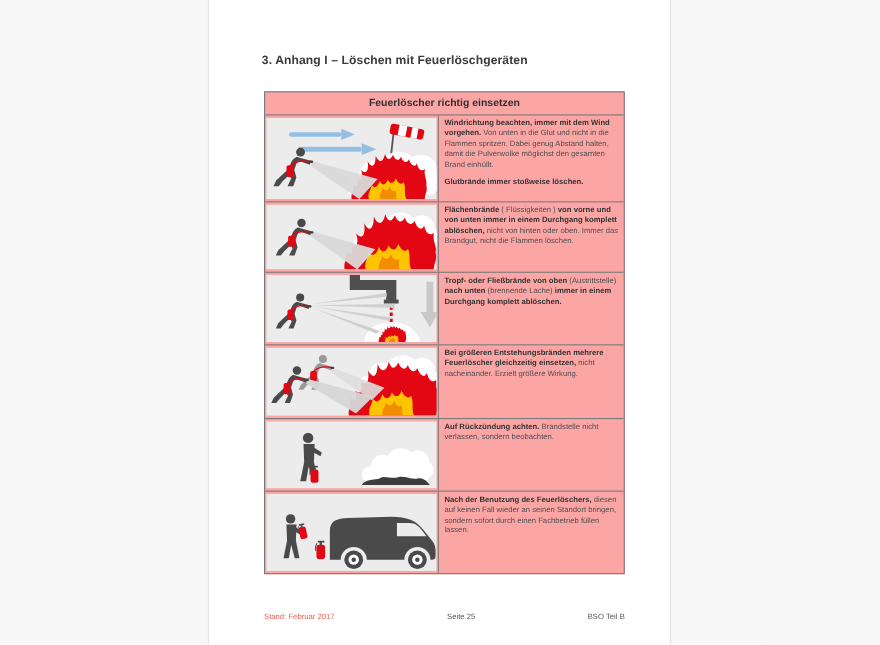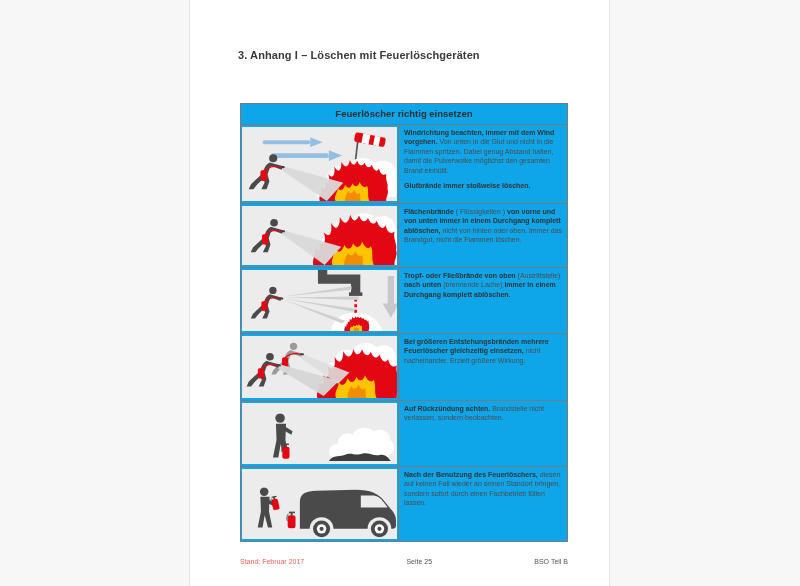--- a/index.html
+++ b/index.html
@@ -14,22 +14,22 @@
   }
   .sheet{
     position:absolute;left:189px;top:0;width:421px;height:586px;
     background:#ffffff;border-left:1px solid #e3e3e3;border-right:1px solid #e3e3e3;
   }
   .heading{
     position:absolute;left:48px;top:49px;font-size:11px;font-weight:bold;color:#3a3a3a;
     letter-spacing:0.1px;
   }
   .ftable{
-    position:absolute;left:50px;top:103px;width:328px;
-    border:1px solid #7a7a7a;background:#0ea5e9;
+    position:absolute;left:50px;top:83px;width:328px;
+    border:1px solid #7a7a7a;background:#fca5a5;
   }
   .thead{
     text-align:center;font-size:9.5px;font-weight:bold;color:#2f2f2f;
     padding:4px 0 5px;
   }
   .trow{display:flex;border-top:1px solid #7a7a7a;}
   .cell-img{
     width:158px;flex:0 0 158px;border-right:1px solid #7a7a7a;
     padding:2px 1px;display:flex;align-items:center;
   }

